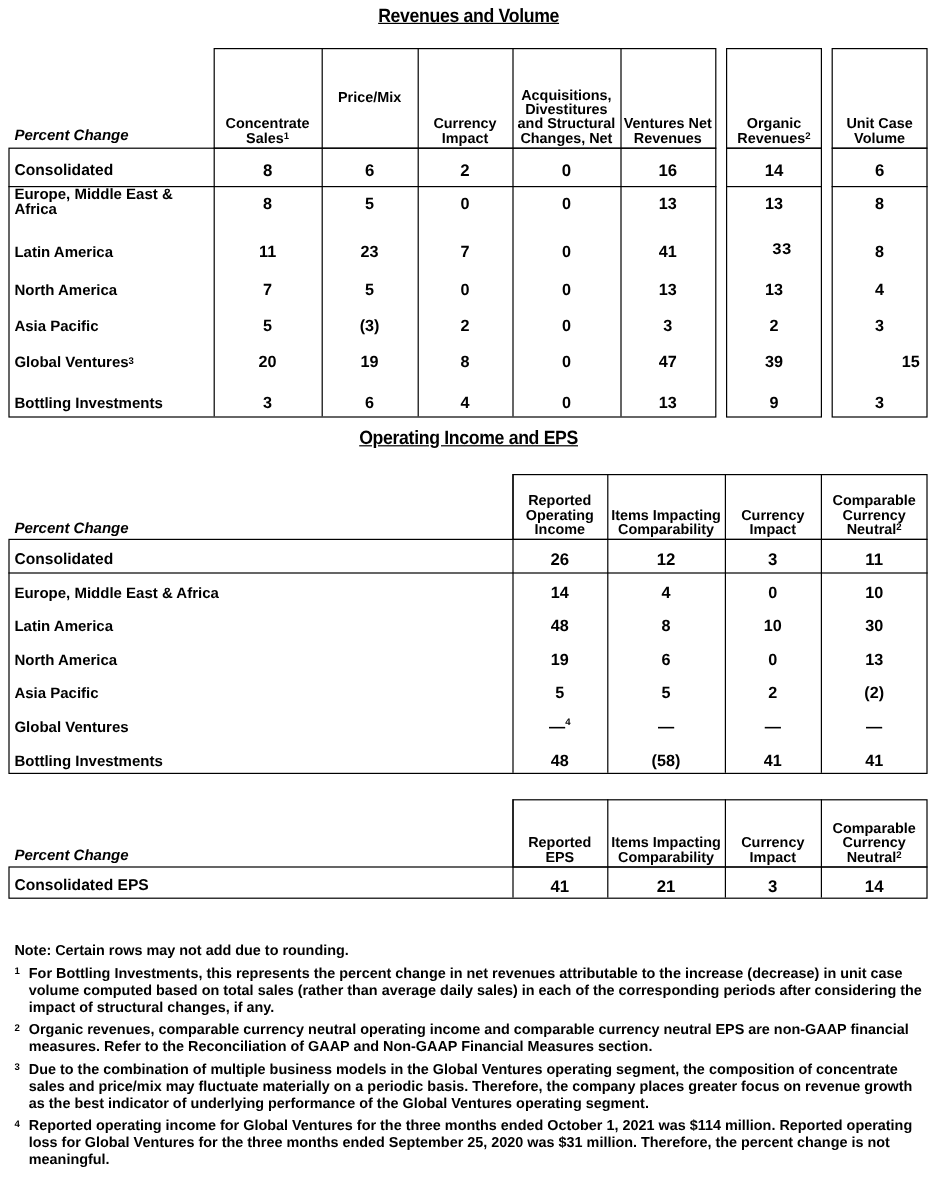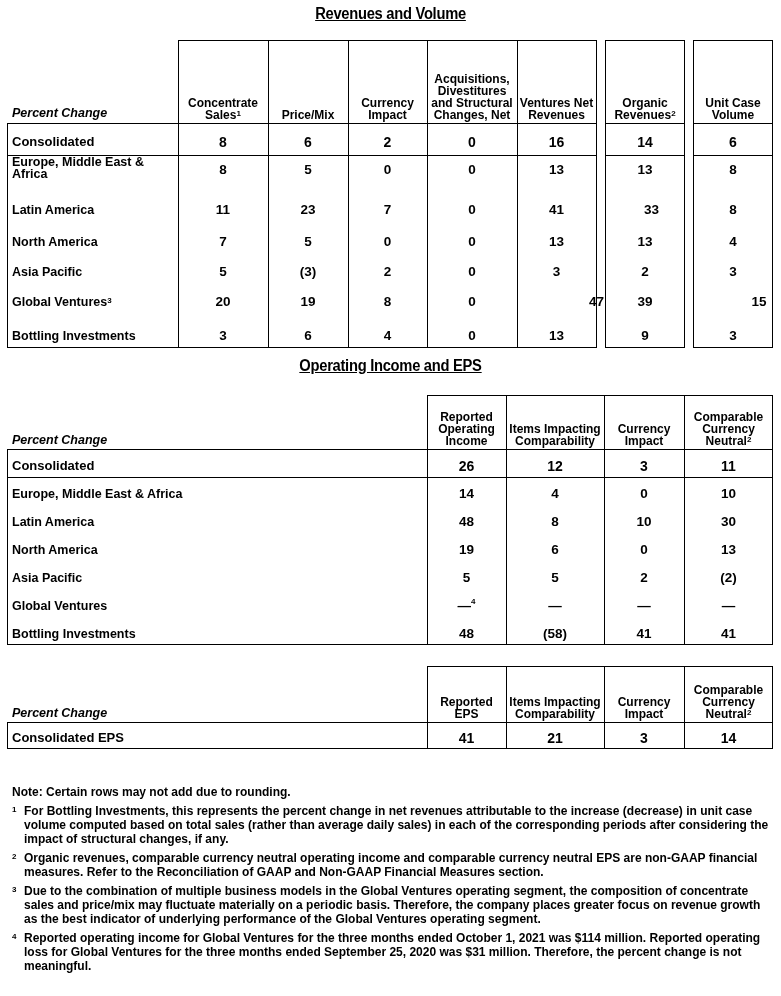--- a/index.html
+++ b/index.html
@@ -36,21 +36,21 @@
     <div class="hline" style="left: 693px; top: 155px; width: 80px;"></div>
     <div class="vline" style="left: 268px; top: 40px; height: 307px;"></div>
     <div class="vline" style="left: 348px; top: 40px; height: 307px;"></div>
     <div class="vline" style="left: 427px; top: 40px; height: 307px;"></div>
     <div class="vline" style="left: 517px; top: 40px; height: 307px;"></div>
     <div class="vline" style="left: 178px; top: 123px; height: 224px;"></div>
     <div class="pc" style="left: 12px; top: 106px;">Percent Change</div>
     <div class="hdr" style="left: 178px; top: 40px; width: 90px; height: 83px;">
       <div><span>Concentrate Sales</span><sup>1</sup></div>
     </div>
-    <div class="hdr" style="left: 268px; top: 40px; width: 80px; height: 83px;">
+    <div class="hdr" style="left: 268px; top: 40px; width: 80px; height: 83px; align-items: center;">
       <div><span>Price/Mix</span><sup></sup></div>
     </div>
     <div class="hdr" style="left: 348px; top: 40px; width: 79px; height: 83px;">
       <div><span>Currency Impact</span><sup></sup></div>
     </div>
     <div class="hdr" style="left: 427px; top: 40px; width: 90px; height: 83px;">
       <div><span>Acquisitions, Divestitures and Structural Changes, Net</span><sup></sup></div>
     </div>
     <div class="hdr" style="left: 517px; top: 40px; width: 79px; height: 83px;">
       <div><span>Ventures Net Revenues</span><sup></sup></div>
@@ -76,21 +76,21 @@
     <div class="num" style="left: 427px; top: 162px; width: 90px;">0</div>
     <div class="num" style="left: 517px; top: 162px; width: 79px;">13</div>
     <div class="num" style="left: 605px; top: 162px; width: 80px;">13</div>
     <div class="num" style="left: 693px; top: 162px; width: 80px;">8</div>
     <div class="lbl" style="left: 12px; top: 204px; width: 160px;"><span>Latin America</span><sup></sup></div>
     <div class="num" style="left: 178px; top: 202px; width: 90px;">11</div>
     <div class="num" style="left: 268px; top: 202px; width: 80px;">23</div>
     <div class="num" style="left: 348px; top: 202px; width: 79px;">7</div>
     <div class="num" style="left: 427px; top: 202px; width: 90px;">0</div>
     <div class="num" style="left: 517px; top: 202px; width: 79px;">41</div>
-    <div class="num" style="left: 605px; top: 202px; width: 93px;">33</div>
+    <div class="num" style="left: 605px; top: 202px; width: 93px; font-family: Liberation Mono, monospace;">33</div>
     <div class="num" style="left: 693px; top: 202px; width: 80px;">8</div>
     <div class="lbl" style="left: 12px; top: 236px; width: 160px;"><span>North America</span><sup></sup></div>
     <div class="num" style="left: 178px; top: 234px; width: 90px;">7</div>
     <div class="num" style="left: 268px; top: 234px; width: 80px;">5</div>
     <div class="num" style="left: 348px; top: 234px; width: 79px;">0</div>
     <div class="num" style="left: 427px; top: 234px; width: 90px;">0</div>
     <div class="num" style="left: 517px; top: 234px; width: 79px;">13</div>
     <div class="num" style="left: 605px; top: 234px; width: 80px;">13</div>
     <div class="num" style="left: 693px; top: 234px; width: 80px;">4</div>
     <div class="lbl" style="left: 12px; top: 266px; width: 160px;"><span>Asia Pacific</span><sup></sup></div>
@@ -99,21 +99,21 @@
     <div class="num" style="left: 348px; top: 264px; width: 79px;">2</div>
     <div class="num" style="left: 427px; top: 264px; width: 90px;">0</div>
     <div class="num" style="left: 517px; top: 264px; width: 79px;">3</div>
     <div class="num" style="left: 605px; top: 264px; width: 80px;">2</div>
     <div class="num" style="left: 693px; top: 264px; width: 80px;">3</div>
     <div class="lbl" style="left: 12px; top: 296px; width: 160px;"><span>Global Ventures</span><sup>3</sup></div>
     <div class="num" style="left: 178px; top: 294px; width: 90px;">20</div>
     <div class="num" style="left: 268px; top: 294px; width: 80px;">19</div>
     <div class="num" style="left: 348px; top: 294px; width: 79px;">8</div>
     <div class="num" style="left: 427px; top: 294px; width: 90px;">0</div>
-    <div class="num" style="left: 517px; top: 294px; width: 79px; margin-left: 40px;">47</div>
+    <div class="num" style="left: 517px; top: 294px; width: 79px;">47</div>
     <div class="num" style="left: 605px; top: 294px; width: 80px;">39</div>
     <div class="num" style="left: 693px; top: 294px; width: 80px; margin-left: 26px;">15</div>
     <div class="lbl" style="left: 12px; top: 330px; width: 160px;"><span>Bottling Investments</span><sup></sup></div>
     <div class="num" style="left: 178px; top: 328px; width: 90px;">3</div>
     <div class="num" style="left: 268px; top: 328px; width: 80px;">6</div>
     <div class="num" style="left: 348px; top: 328px; width: 79px;">4</div>
     <div class="num" style="left: 427px; top: 328px; width: 90px;">0</div>
     <div class="num" style="left: 517px; top: 328px; width: 79px;">13</div>
     <div class="num" style="left: 605px; top: 328px; width: 80px;">9</div>
     <div class="num" style="left: 693px; top: 328px; width: 80px;">3</div>

